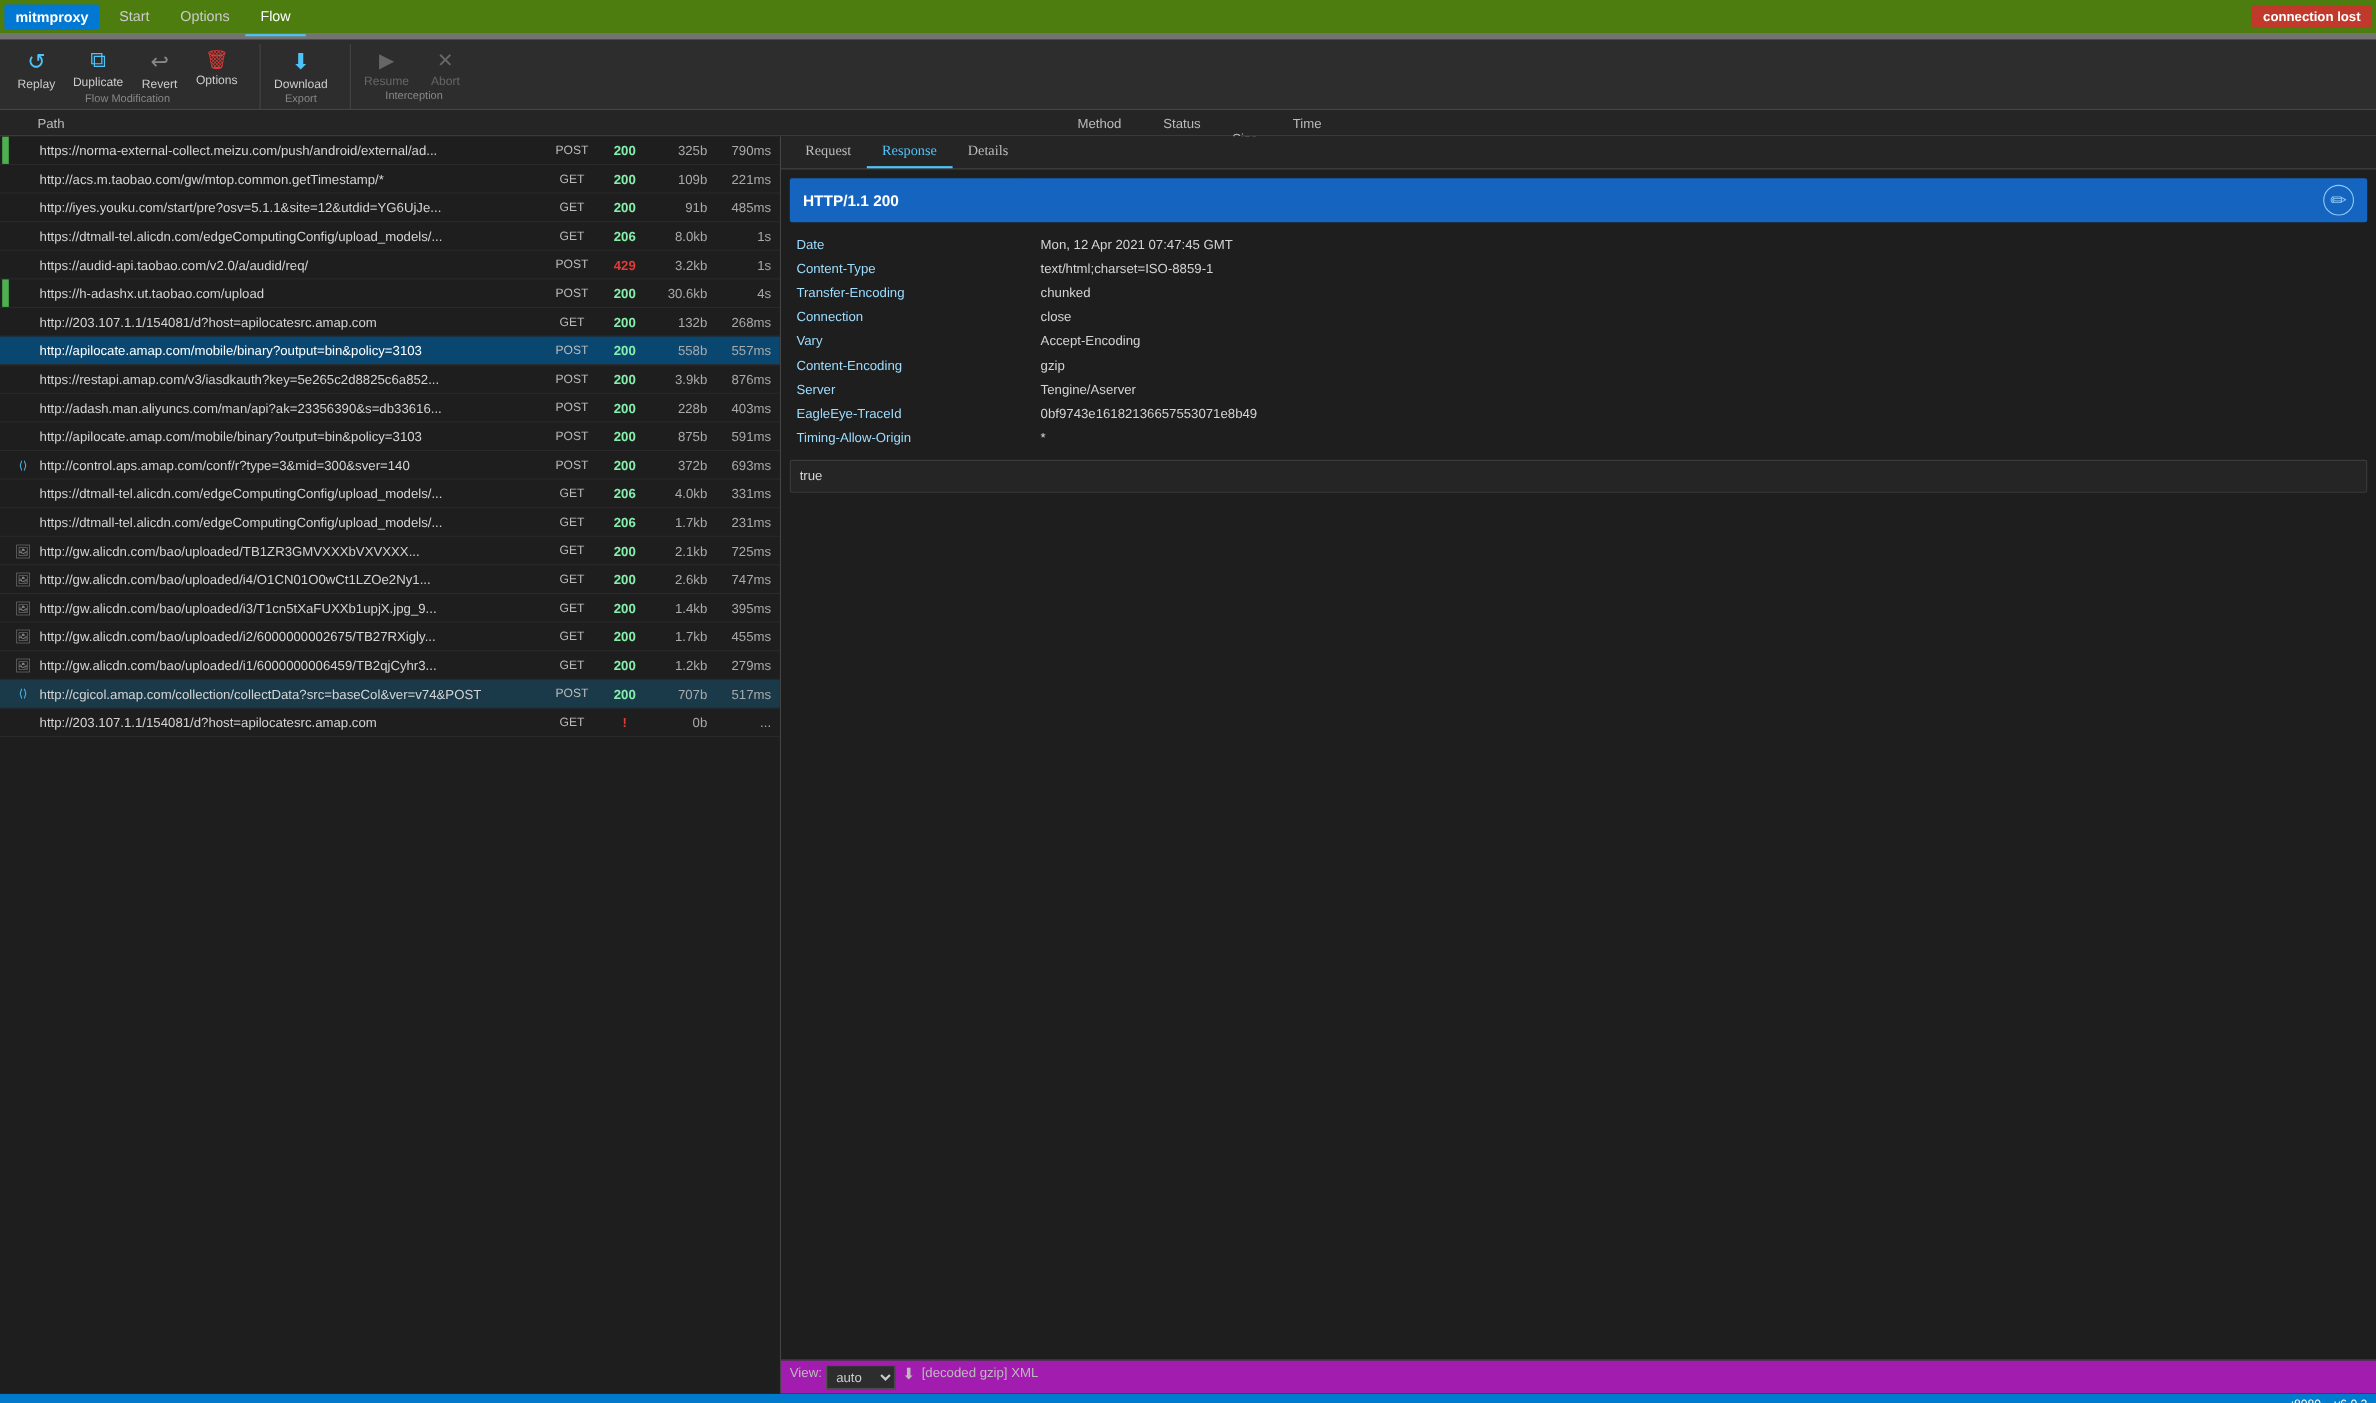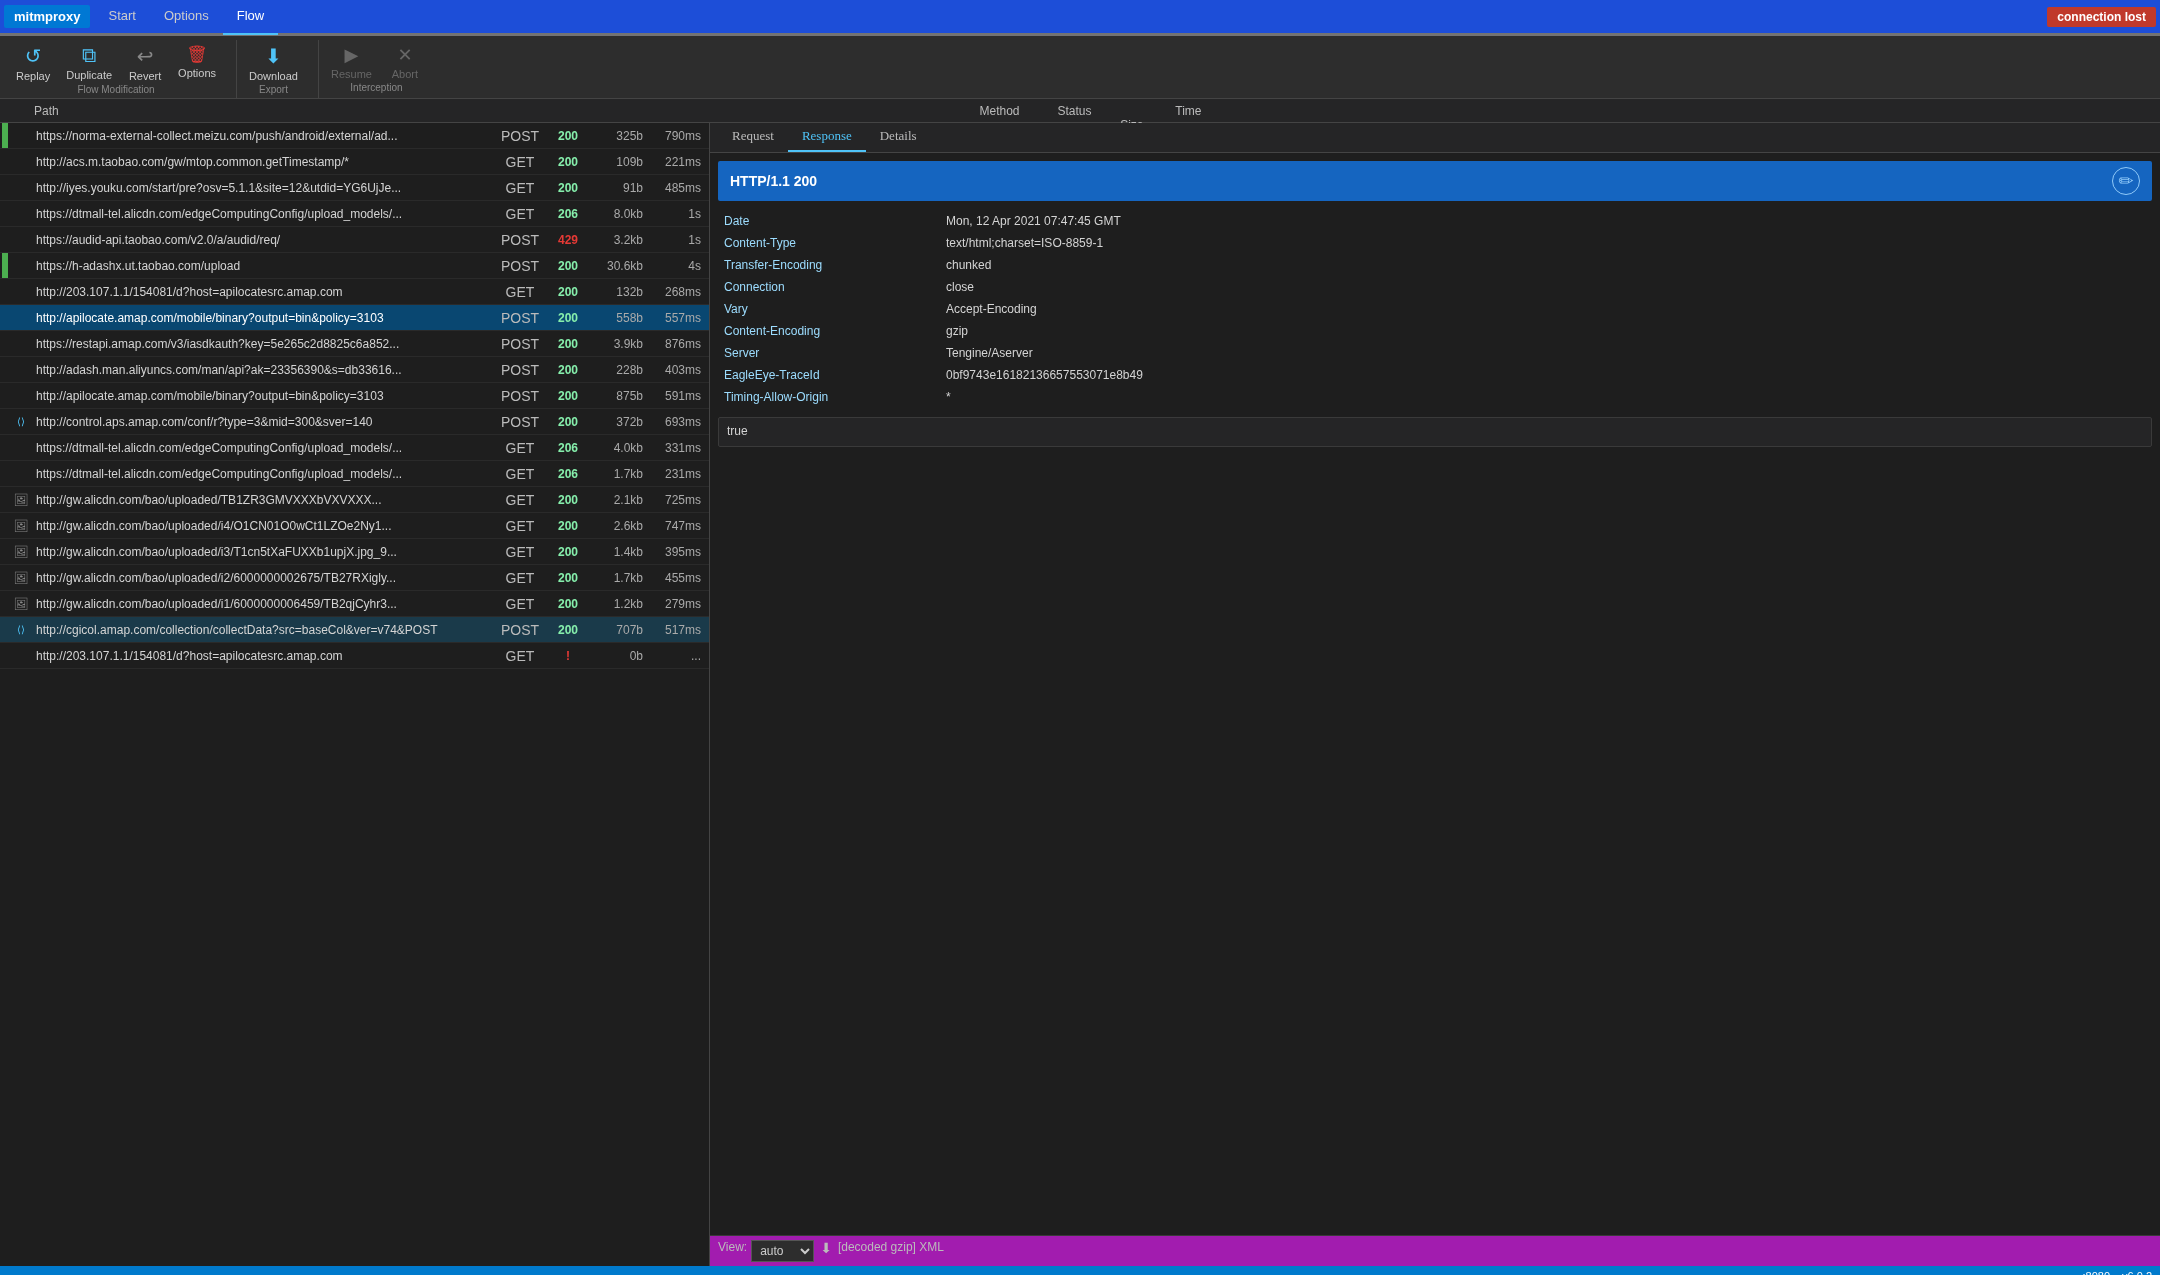--- a/index.html
+++ b/index.html
@@ -2,22 +2,22 @@
 <html><head>
   <meta charset="utf-8">
   <style>
     * { box-sizing: border-box; margin: 0; padding: 0; }
     body { font-family: 'Segoe UI', Arial, sans-serif; font-size: 12px; background: #1e1e1e; color: #d4d4d4; overflow: hidden; }
 
     
     #topbar {
       display: flex;
       align-items: center;
-      background: #1d4ed8;
-      border-bottom: 3px solid #737373;
+      background: #4d7c0f;
+      border-bottom: 6px solid #737373;
       height: 36px;
       padding: 0 4px;
     }
     .brand-btn {
       background: #0078d4;
       color: #fff;
       font-weight: bold;
       font-size: 13px;
       padding: 4px 10px;
       border: none;
@@ -148,21 +148,21 @@
       overflow: hidden;
       text-overflow: ellipsis;
       white-space: nowrap;
       padding: 0 4px;
       font-size: 12px;
     }
     .flow-row .method-cell {
       width: 50px;
       min-width: 50px;
       text-align: center;
-      font-size: 14px;
+      font-size: 11px;
       color: #bbb;
     }
     .flow-row .status-cell {
       width: 46px;
       min-width: 46px;
       text-align: center;
       font-size: 12px;
       font-weight: bold;
     }
     .status-200 { color: #86efac; }

